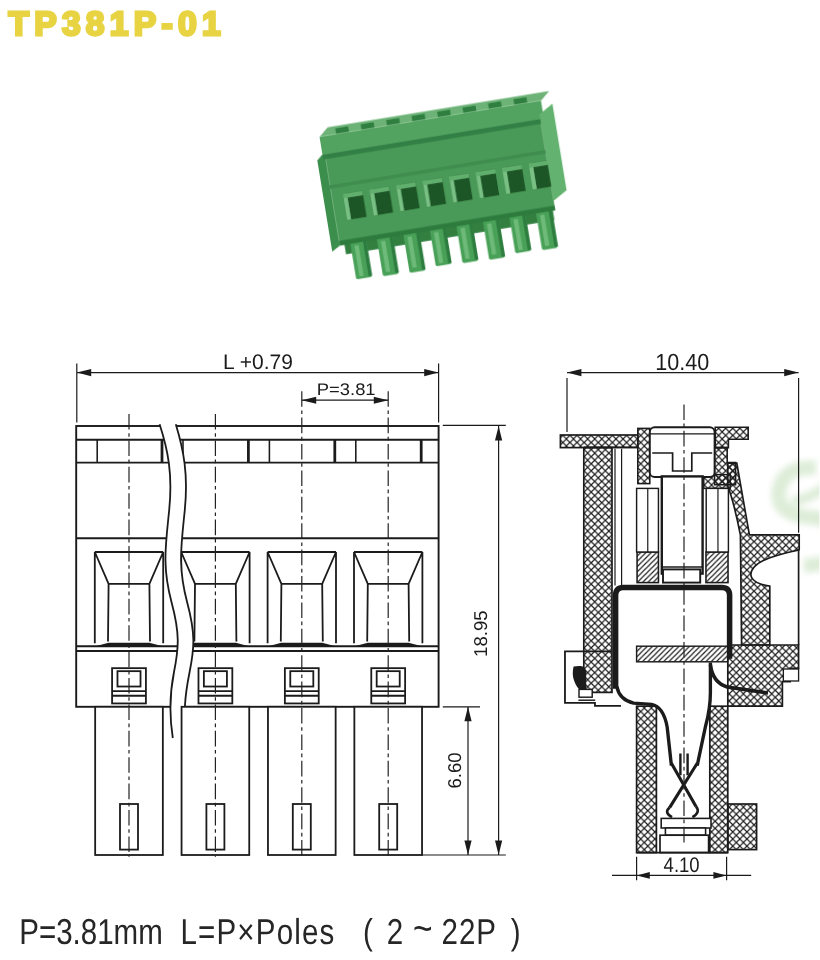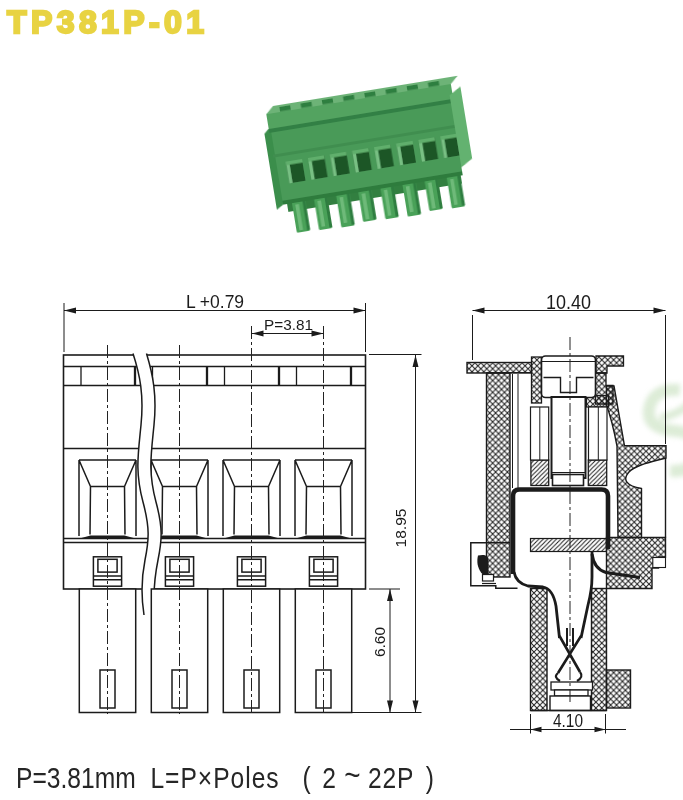--- a/index.html
+++ b/index.html
@@ -1,18 +1,18 @@
 <!DOCTYPE html>
 <html><head>
 <meta charset="utf-8">
 <style>
 html,body{margin:0;padding:0;background:#fff;}
 body{width:683px;height:800px;position:relative;overflow:hidden;font-family:"Liberation Sans",sans-serif;}
 #stage{position:absolute;left:0;top:0;width:683px;height:800px;}
-.title{position:absolute;left:7px;top:4px;color:#e8d342;font-weight:bold;font-size:32px;letter-spacing:4.4px;-webkit-text-stroke:2.3px #e8d342;}
+.title{position:absolute;left:7px;top:4px;color:#e8d342;font-weight:bold;font-size:28px;letter-spacing:4.4px;-webkit-text-stroke:2.3px #e8d342;}
 .bottomtext{position:absolute;left:16px;top:755px;color:#262626;font-size:30px;transform:scaleX(0.82);transform-origin:0 0;white-space:nowrap;}
 .bt2{letter-spacing:1.2px;}
 .par{display:inline-block;width:38px;text-align:center;}
 .wav{display:inline-block;width:38px;text-align:center;font-size:34px;vertical-align:2px;}
 .gp1{display:inline-block;width:18px;}
 .gp2{display:inline-block;width:14px;}
 </style>
 </head>
 <body>
 

